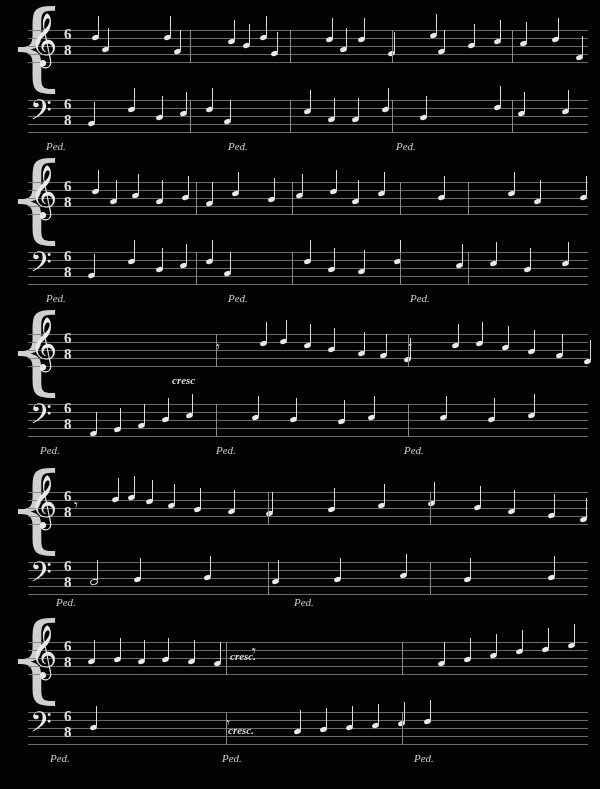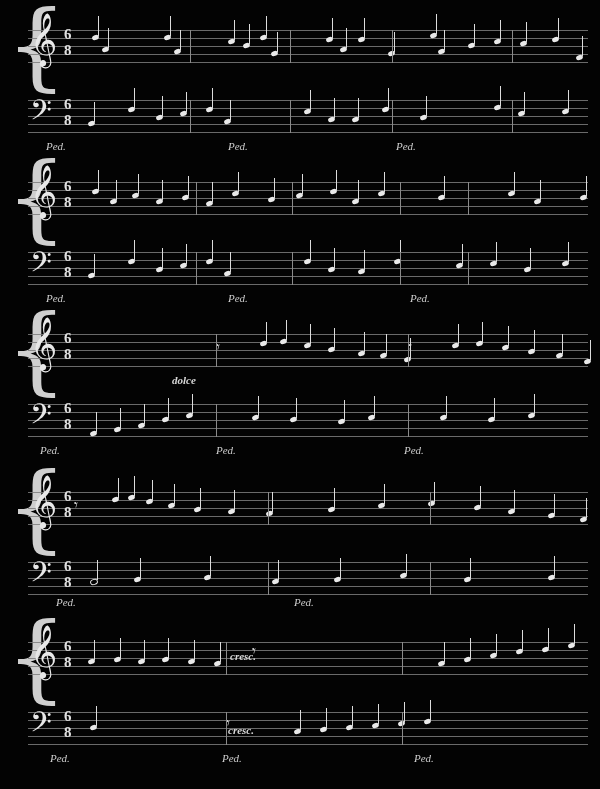--- a/index.html
+++ b/index.html
@@ -419,21 +419,21 @@
       <div class="stem" style="left:466px; top:-6px; height:20px;"></div>
       <div class="note" style="left:500px; top:9px;"></div>
       <div class="stem" style="left:506px; top:-10px; height:20px;"></div>
       <div class="barline" style="left:188px;"></div>
       <div class="barline" style="left:380px;"></div>
       <div class="pedal" style="left:12px; top:40px;">Ped.</div>
       <div class="pedal" style="left:188px; top:40px;">Ped.</div>
       <div class="pedal" style="left:376px; top:40px;">Ped.</div>
     </div>
 
-    <div class="dyn" style="left:172px; top:62px;">dolce</div>
+    <div class="dyn" style="left:172px; top:62px;">cresc</div>
   </div>
 
   <div class="system" style="top:470px;">
     <div class="brace">{</div>
 
     <div class="staff" style="top:22px;">
       <div class="line"></div>
       <div class="line"></div>
       <div class="line"></div>
       <div class="line"></div>

